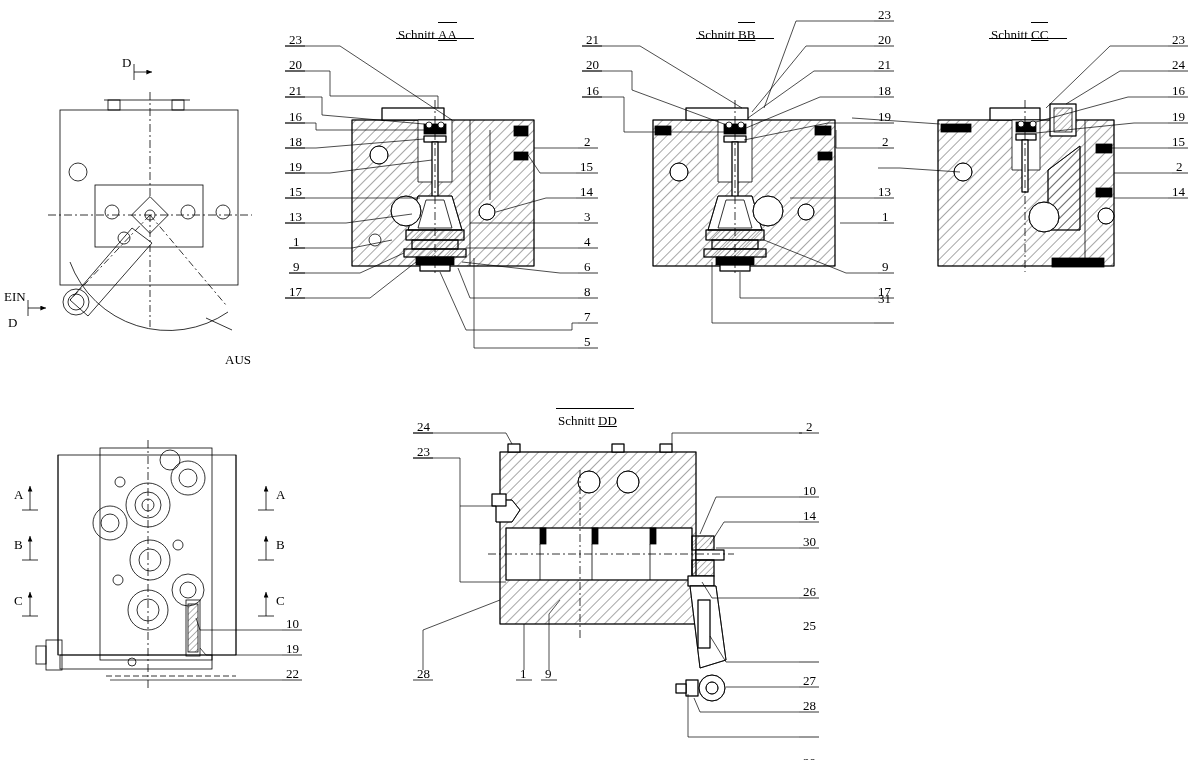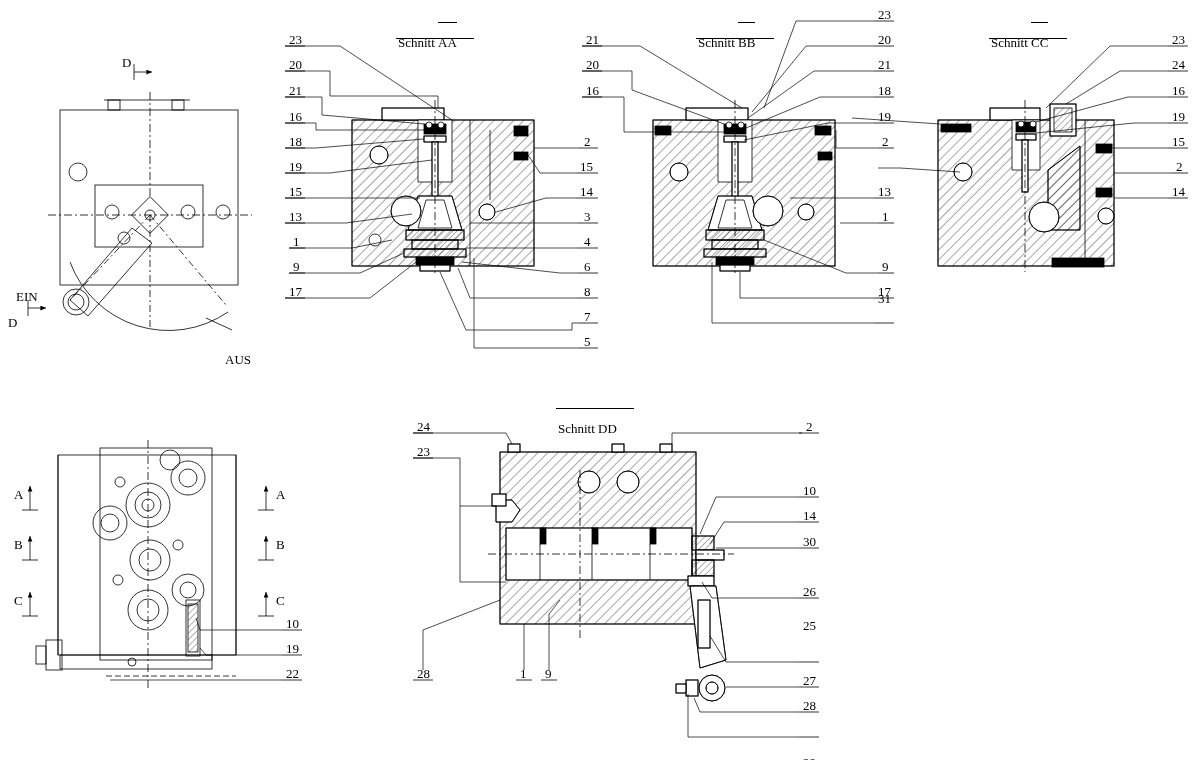--- a/index.html
+++ b/index.html
@@ -12,21 +12,21 @@
   svg.draw{position:absolute;left:0;top:0;width:1200px;height:760px;}
   .lbl{
     position:absolute;font-family:"Liberation Serif", serif;
     font-size:13px;line-height:13px;color:#000;white-space:nowrap;
   }
   .lbl.num{font-size:13px;}
   .title{
     position:absolute;font-family:"Liberation Serif", serif;
     font-size:13px;white-space:nowrap;
   }
-  .title .ov{border-top:1px solid #000;display:inline-block;padding-top:12px;}
+  .title .ov{border-top:1px solid #000;display:inline-block;padding-top:4px;text-decoration:underline;}
 </style>
 </head>
 <body>
 
 <div class="stage">
 
 <svg class="draw" viewBox="0 0 1200 760">
   <defs>
     <pattern id="hatchR" width="7" height="7" patternUnits="userSpaceOnUse" patternTransform="rotate(45)">
       <line x1="0" y1="0" x2="0" y2="7" stroke="#000" stroke-width="0.7"></line>
@@ -524,21 +524,21 @@
 <div class="title" style="left:558px;top:408px;">
   <span>Schnitt</span>
   <span class="ov">DD</span>
 </div>
 
 <div style="position:absolute;left:396px;top:38px;width:78px;height:1px;background:#000;"></div>
 <div style="position:absolute;left:696px;top:38px;width:78px;height:1px;background:#000;"></div>
 <div style="position:absolute;left:989px;top:38px;width:78px;height:1px;background:#000;"></div>
 <div style="position:absolute;left:556px;top:408px;width:78px;height:1px;background:#000;"></div>
 
-<div class="lbl" style="left:16px;top:290px;text-align:center;">EIN</div>
+<div class="lbl" style="left:4px;top:290px;text-align:center;">EIN</div>
 <div class="lbl" style="left:225px;top:328px;margin-top:25px;">AUS</div>
 <div class="lbl" style="left:122px;top:56px;">D</div>
 <div class="lbl" style="left:8px;top:316px;">D</div>
 
 <div class="lbl" style="left:14px;top:488px;">A</div>
 <div class="lbl" style="left:276px;top:488px;">A</div>
 <div class="lbl" style="left:14px;top:538px;">B</div>
 <div class="lbl" style="left:276px;top:538px;">B</div>
 <div class="lbl" style="left:14px;top:594px;">C</div>
 <div class="lbl" style="left:276px;top:594px;">C</div>

